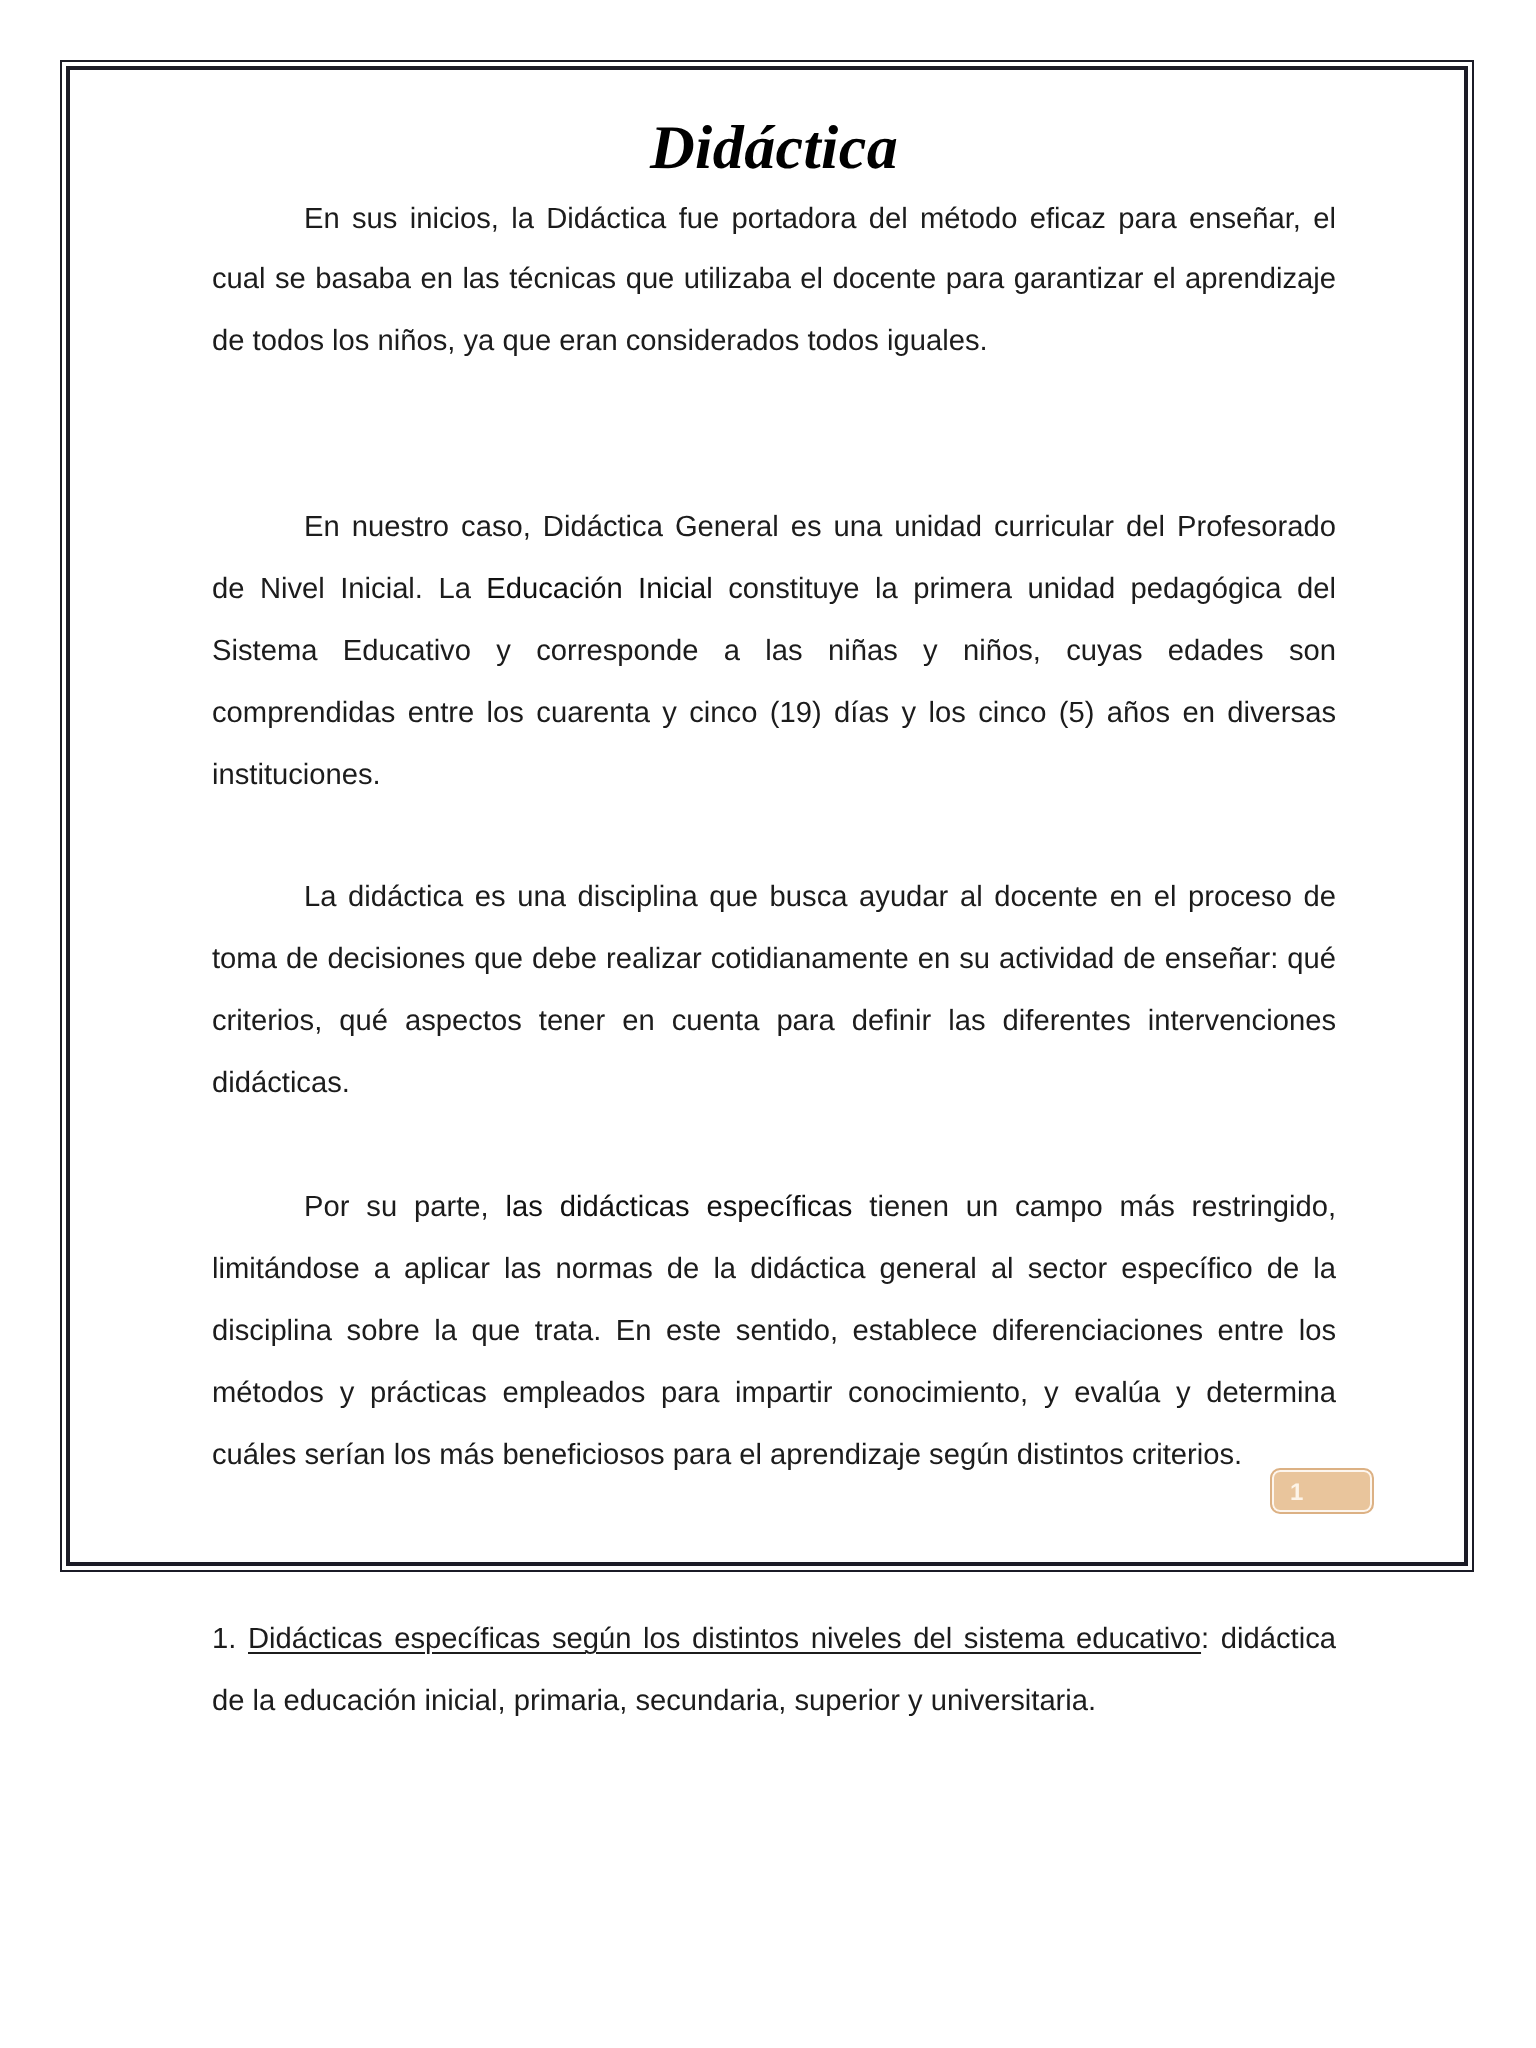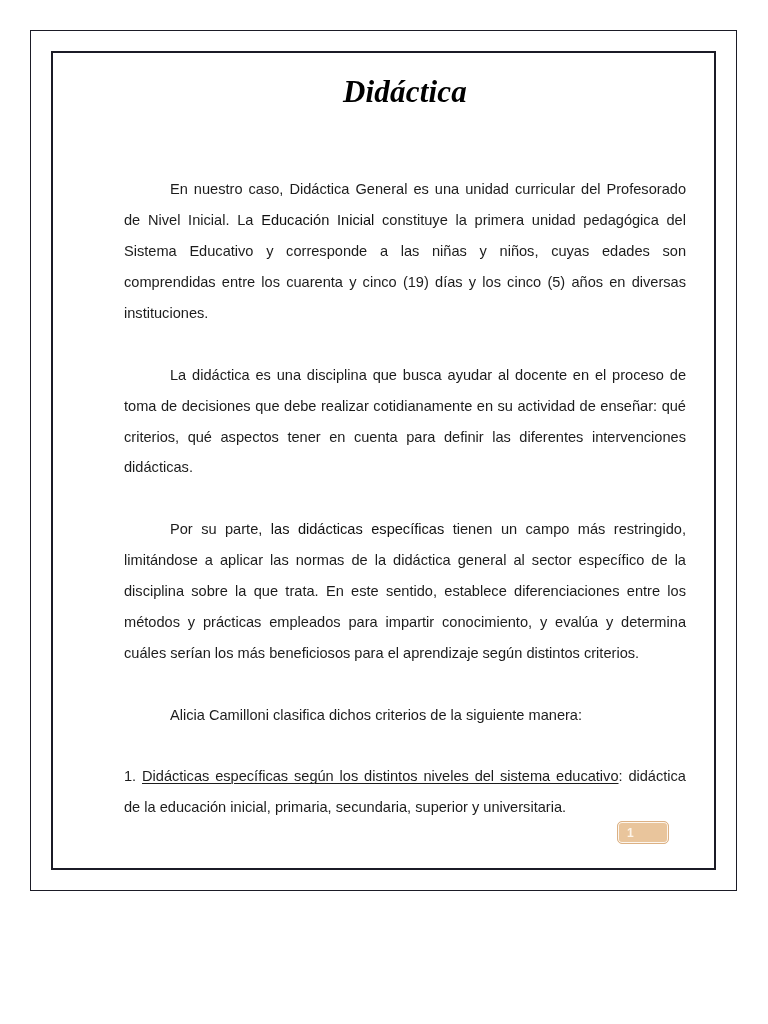--- a/index.html
+++ b/index.html
@@ -13,25 +13,25 @@
     font-family: "Liberation Sans", sans-serif;
     overflow: hidden;
   }
 
   
   .page {
     position: absolute;
     left: 30px;
     top: 30px;
     width: 707px;
-    height: 861px;
+    height: 756px;
     box-sizing: border-box;
     background: #ffffff;
     border: 1px solid #1b1b26;
-    padding: 20px;
+    padding: 2px;
   }
   .page-inner {
     position: relative;
     width: 100%;
     height: 100%;
     box-sizing: border-box;
     border: 2px solid #1b1b26;
     background: #ffffff;
   }
 
@@ -111,34 +111,34 @@
 </head>
 <body>
 
 <div class="page">
   <div class="page-inner">
 
     <div class="content">
 
       <h1 class="doc-title">Didáctica</h1>
 
+      <p class="para"><span>En sus inicios, la Didáctica fue portadora del método eficaz para enseñar, el cual se basaba en las técnicas que utilizaba el docente para garantizar el aprendizaje de todos los niños, ya que eran considerados todos iguales.</span></p>
       <div class="gap"></div>
 
       <div class="gap"></div>
 
       <p class="para"><span>En nuestro caso, Didáctica General es una unidad curricular del Profesorado de Nivel Inicial. La </span><b class="strong">Educación Inicial</b><span> constituye la primera unidad pedagógica del Sistema Educativo y corresponde a las niñas y niños, cuyas edades son comprendidas entre los cuarenta y cinco (19) días y los cinco (5) años en diversas instituciones.</span></p>
       <div class="gap"></div>
 
       <p class="para"><span>La didáctica es una disciplina que busca ayudar al docente en el proceso de toma de decisiones que debe realizar cotidianamente en su actividad de enseñar: qué criterios, qué aspectos tener en cuenta para definir las diferentes intervenciones didácticas.</span></p>
       <div class="gap"></div>
 
       <p class="para"><span>Por su parte, </span><b class="strong">las didácticas específicas</b><span> tienen un campo más restringido, limitándose a aplicar las normas de la didáctica general al sector específico de la disciplina sobre la que trata. En este sentido, establece diferenciaciones entre los métodos y prácticas empleados para impartir conocimiento, y evalúa y determina cuáles serían los más beneficiosos para el aprendizaje según distintos criterios.</span></p>
       <div class="gap"></div>
 
-      <p class="para"><span>Alicia Camilloni clasifica dichos criterios de la siguiente manera:</span></p>
       <div class="gap"></div>
 
       <p class="para no-indent"><span>1. </span><u class="underlined">Didácticas específicas según los distintos niveles del sistema educativo</u><span>: didáctica de la educación inicial, primaria, secundaria, superior y universitaria.</span></p>
       <div class="gap"></div>
 
       <p class="para no-indent"></p>
 
     </div>
 
     <div class="page-badge">

